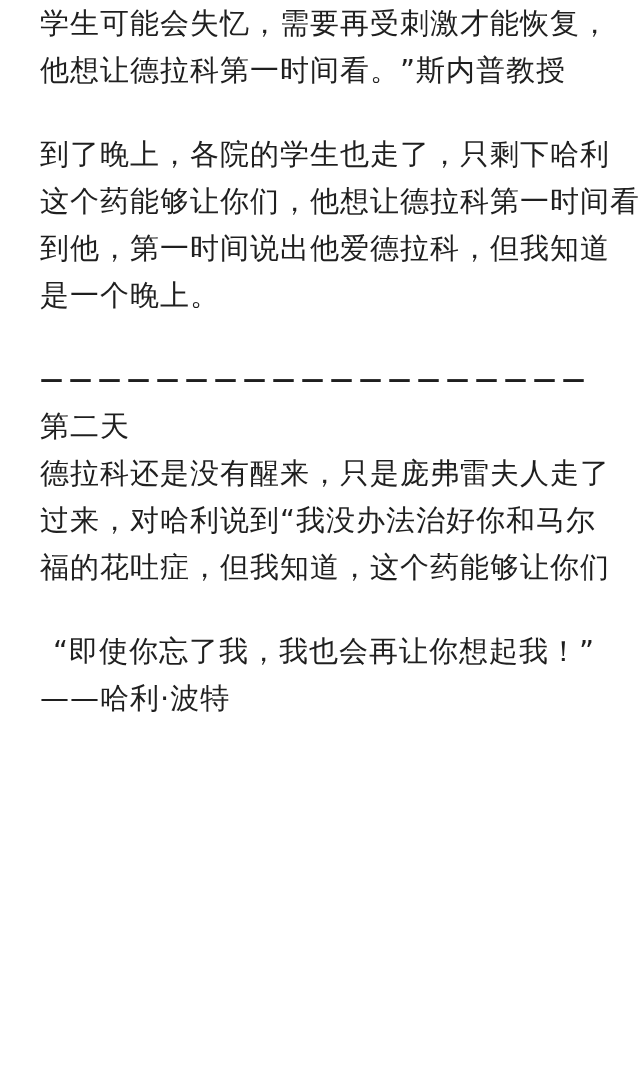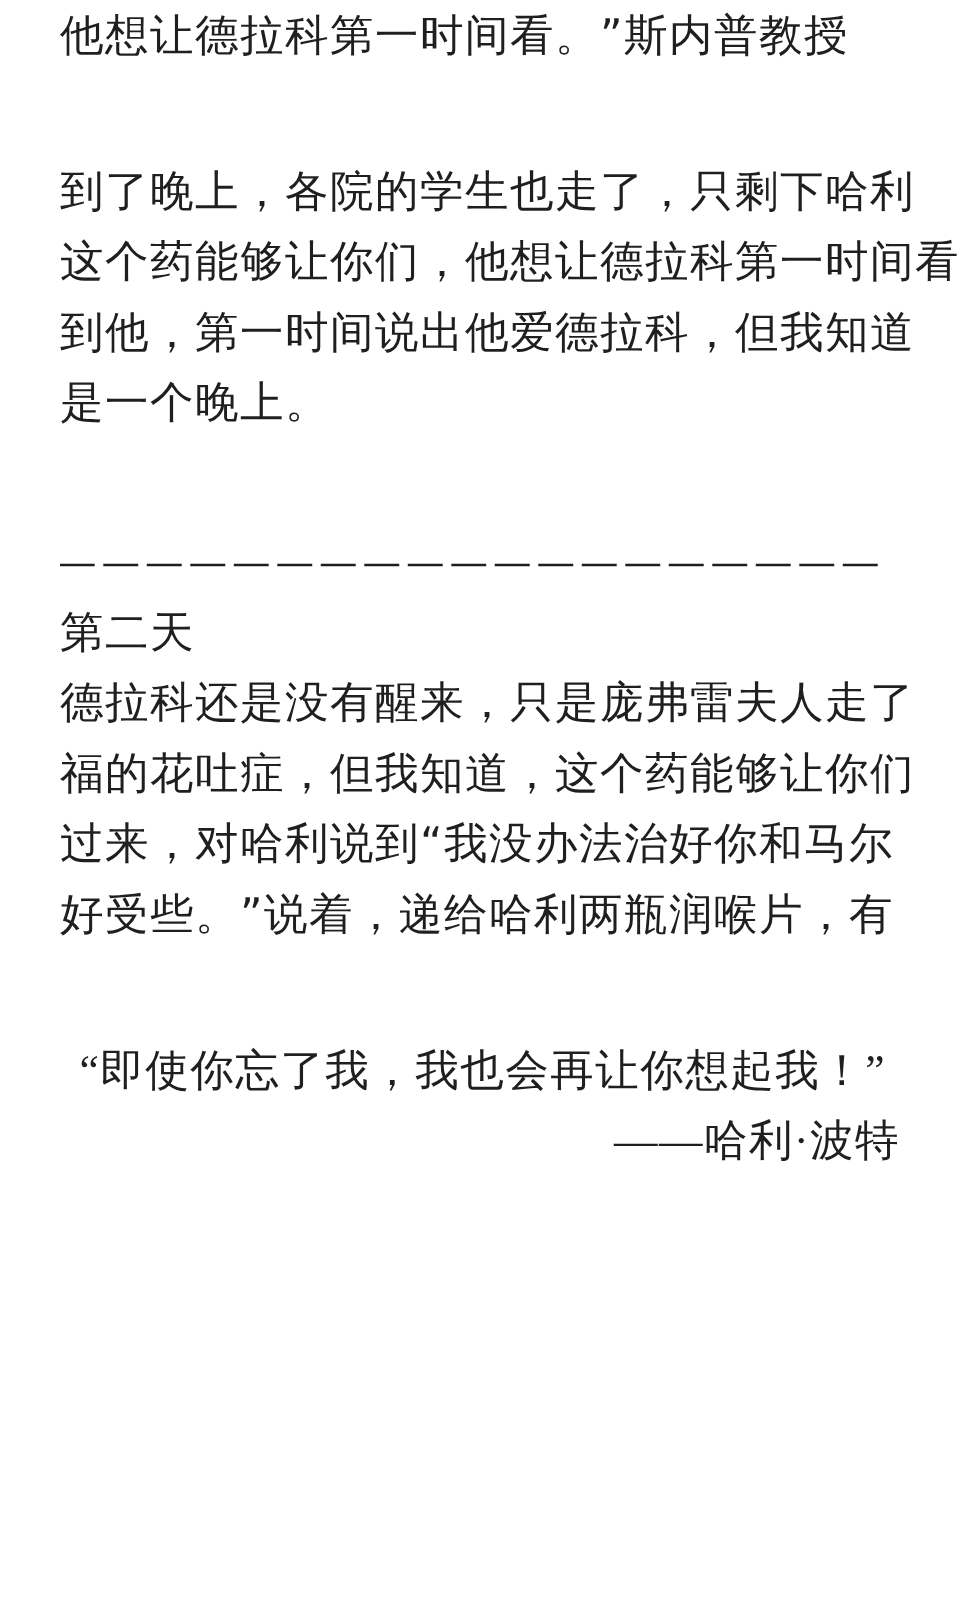--- a/index.html
+++ b/index.html
@@ -18,22 +18,21 @@
     font-family: "DejaVu Sans", sans-serif;
     color: #1f1f1f;
     font-size: 29px;
     line-height: 47px;
     letter-spacing: 1px;
   }
   .text-line {
     white-space: nowrap;
   }
   .gap-above {
-    margin-top: 58px;
-    font-family: Liberation Serif, serif;
+    margin-top: 37px;
   }
   .divider {
     font-size: 23px;
     line-height: 47px;
     letter-spacing: 6px;
     white-space: nowrap;
     overflow: hidden;
     font-weight: bold;
   }
   .tag-item {
@@ -43,48 +42,47 @@
     display: inline-block;
     font-size: 26px;
     vertical-align: baseline;
     margin-right: 2px;
   }
   .quote-line {
     padding-left: 13px;
     white-space: nowrap;
   }
   .quote-attribution {
-    text-align: right;
     padding-right: 2px;
   }
 </style>
 </head>
 <body>
 
 <div class="page">
 
   <div class="paragraph">
+    <div class="text-line">学生可能会失忆，需要再受刺激才能恢复，</div>
     <div class="text-line">他想让德拉科第一时间看。”斯内普教授</div>
   </div>
 
   <div class="paragraph gap-above">
     <div class="text-line">到了晚上，各院的学生也走了，只剩下哈利</div>
     <div class="text-line">这个药能够让你们，他想让德拉科第一时间看</div>
     <div class="text-line">到他，第一时间说出他爱德拉科，但我知道</div>
     <div class="text-line">是一个晚上。</div>
   </div>
 
   <div class="divider gap-above">———————————————————</div>
 
   <div class="section">
     <div class="text-line">第二天</div>
     <div class="text-line">德拉科还是没有醒来，只是庞弗雷夫人走了</div>
+    <div class="text-line">过来，对哈利说到“我没办法治好你和马尔</div>
     <div class="text-line">福的花吐症，但我知道，这个药能够让你们</div>
-    <div class="text-line">过来，对哈利说到“我没办法治好你和马尔</div>
-    <div class="text-line">好受些。”说着，递给哈利两瓶润喉片，有</div>
   </div>
 
 
   <div class="quote gap-above">
     <div class="quote-line">“即使你忘了我，我也会再让你想起我！”</div>
     <div class="quote-attribution">——哈利·波特</div>
   </div>
 
 </div>
 

